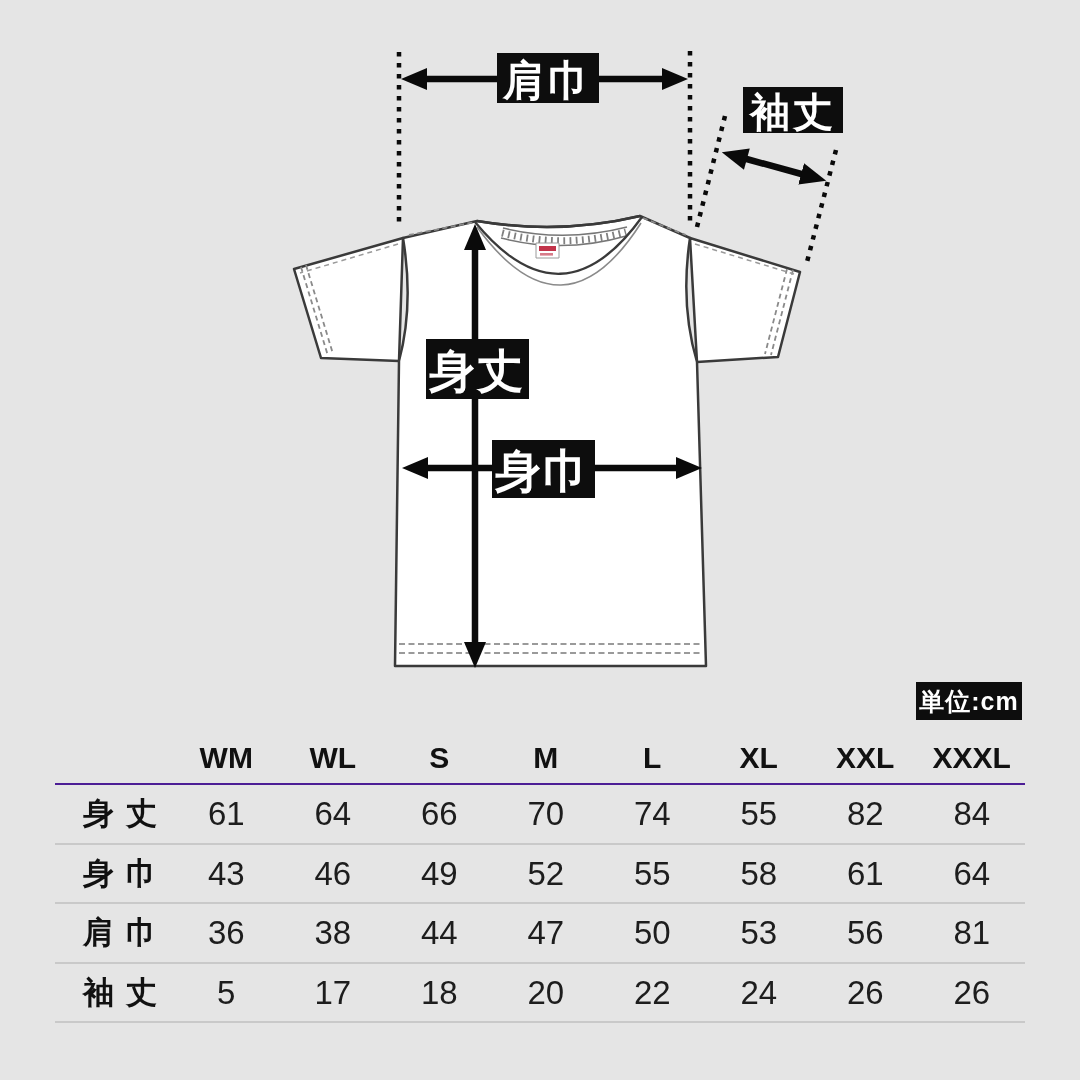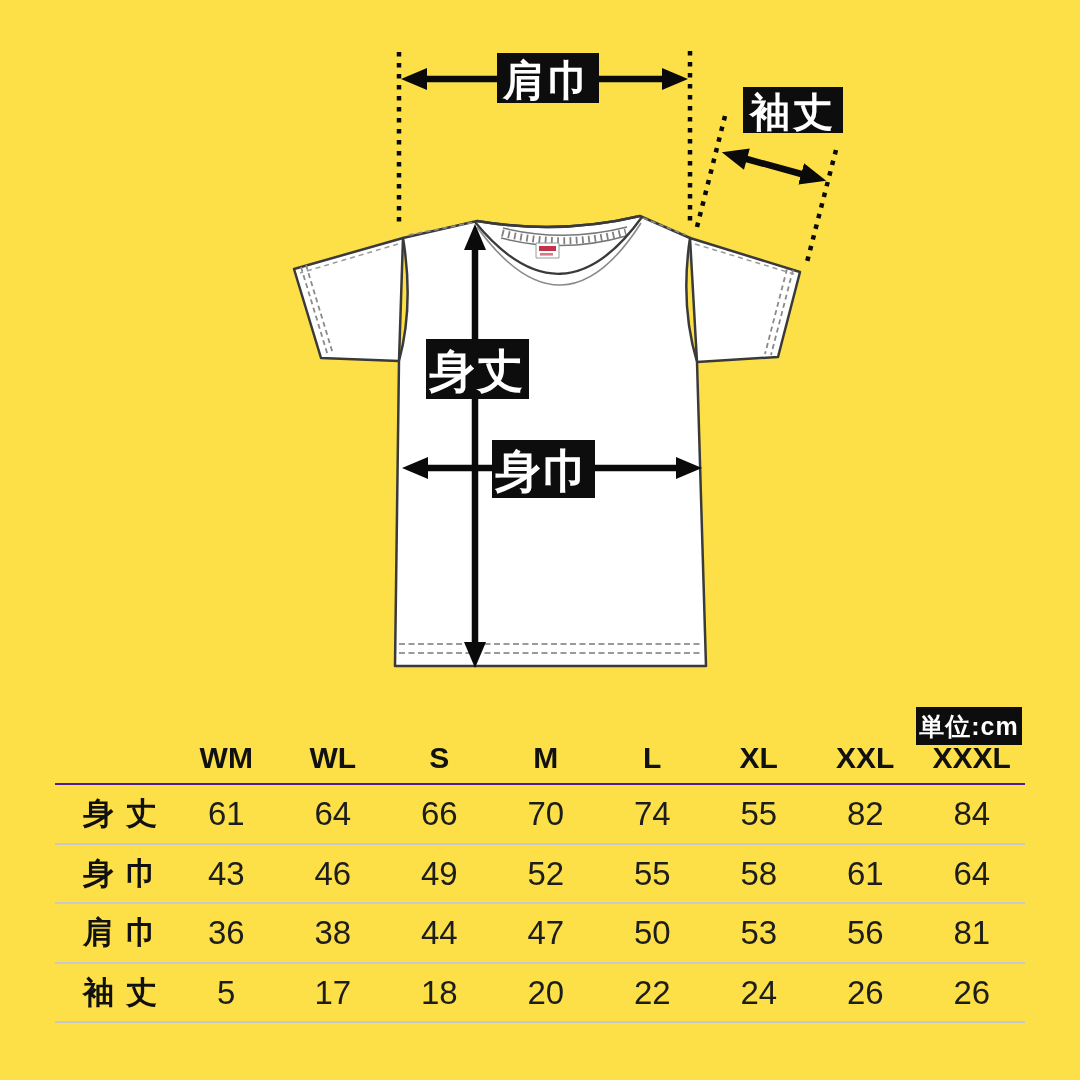--- a/index.html
+++ b/index.html
@@ -1,21 +1,21 @@
 <!DOCTYPE html>
 <html><head>
 <meta charset="utf-8">
 <style>
   html,body{margin:0;padding:0;background:#fff;}
-  .page{position:relative;width:1080px;height:1080px;background:#fde047;
+  .page{position:relative;width:1080px;height:1080px;background:#e5e5e5;
         font-family:"Liberation Sans","DejaVu Sans",sans-serif;overflow:hidden;}
   svg.diagram{position:absolute;left:0;top:0;display:block;}
 
   
-  .unit-badge{position:absolute;left:916px;top:707px;width:106px;height:38px;
+  .unit-badge{position:absolute;left:916px;top:682px;width:106px;height:38px;
       background:#0d0d0d;color:#ffffff;display:flex;align-items:center;justify-content:center;
       font-size:25px;font-weight:bold;letter-spacing:1px;}
 
   
   .size-table{position:absolute;left:55px;top:733px;width:970px;color:#161616;}
   .trow{display:grid;grid-template-columns:118px repeat(8,1fr);align-items:center;
         height:59.5px;border-bottom:2px solid #c9c9c9;box-sizing:border-box;}
   .trow.head{height:52px;border-bottom:2px solid #4c1d95;}
   .cell{text-align:center;line-height:1;}
   .cell.h{font-size:30px;font-weight:bold;color:#111;}

